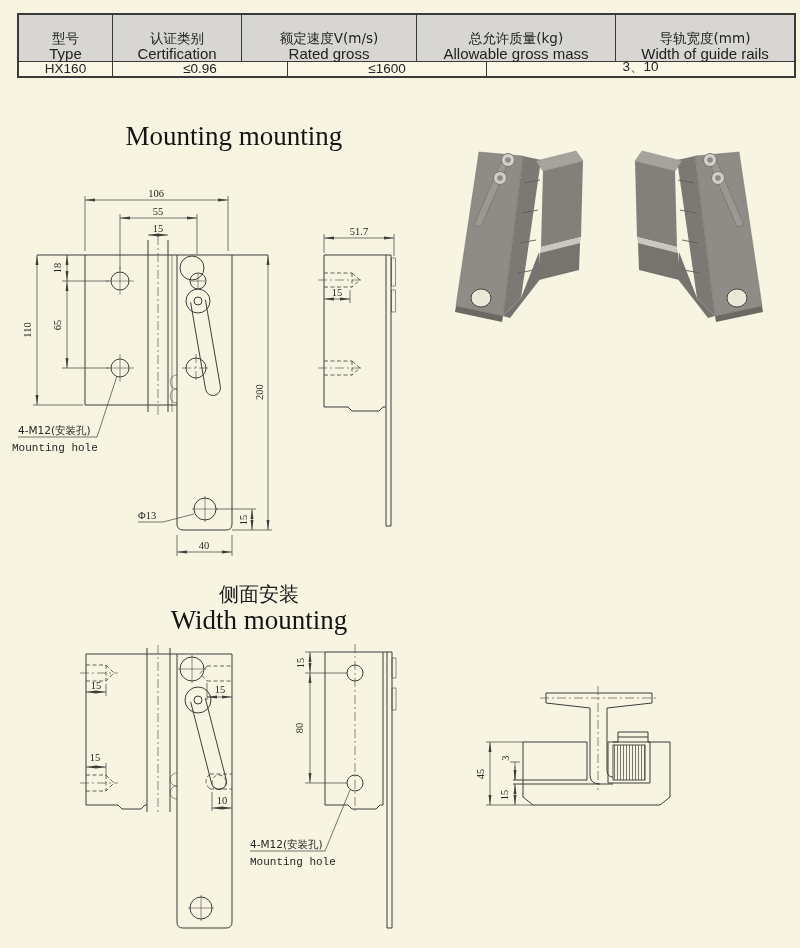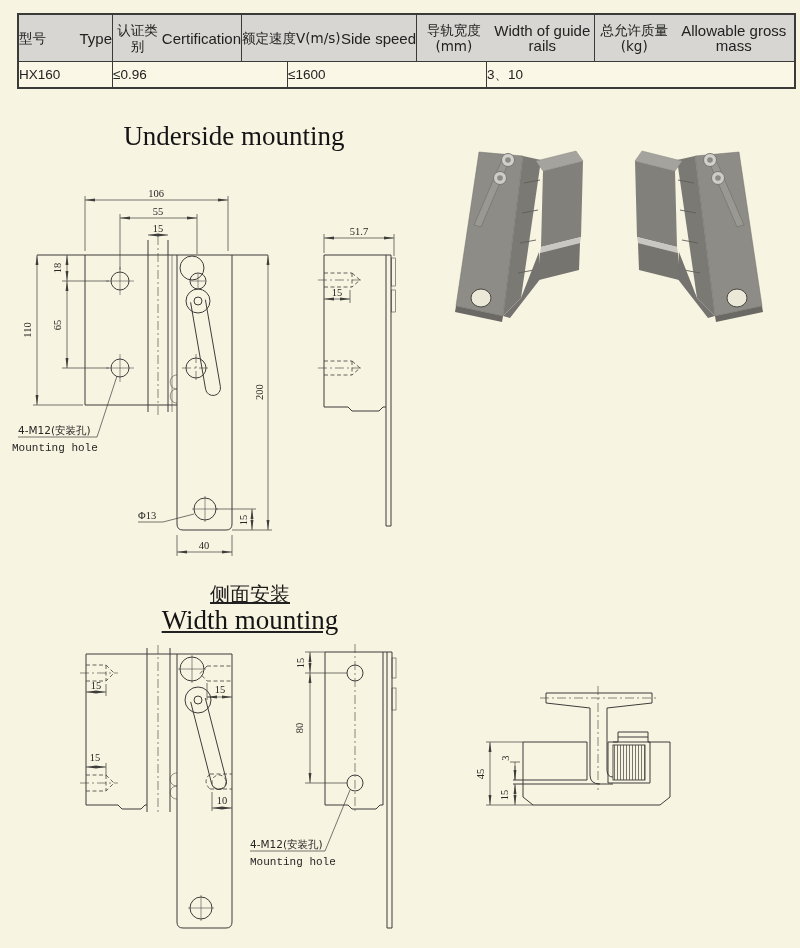--- a/index.html
+++ b/index.html
@@ -2,24 +2,24 @@
 <html><head>
 <meta charset="utf-8">
 <style>
   html,body{margin:0;padding:0;width:800px;height:948px;overflow:hidden;}
   body{position:relative;background:var(--page_bg,#f8f4e2);font-family:"Liberation Sans",sans-serif;color:#222;}
 
   
   .spec-table{position:absolute;left:17px;top:13px;width:775px;border:2px solid #3a3a38;background:var(--row_bg,#fbf7e6);}
   .t-head{display:flex;background:var(--header_bg,#d7d6d2);border-bottom:1.5px solid #3a3a38;}
   .t-row{display:flex;}
-  .t-cell{box-sizing:border-box;border-right:1.5px solid #3a3a38;display:flex;flex-direction:row;align-items:center;justify-content:space-between;text-align:center;}
+  .t-cell{box-sizing:border-box;border-right:1.5px solid #3a3a38;display:flex;flex-direction:column;align-items:center;justify-content:flex-end;text-align:center;}
   .t-cell:last-child{border-right:none;}
   .t-head .t-cell{height:46px;}
-  .t-row .t-cell{height:25px;font-size:13.5px;}
+  .t-row .t-cell{height:14px;font-size:13.5px;}
   .c0{width:94px;} .c1{width:129px;} .c2{width:175px;} .c3{width:199px;} .c4{flex:1;}
   .zh{font-size:13.5px;font-family:"DejaVu Sans",sans-serif;line-height:16px;}
   .en{font-size:15px;line-height:15px;}
 
   
   .sec-title{position:absolute;text-align:center;width:300px;}
   .sec-title .tzh{font-family:"DejaVu Serif","DejaVu Sans",sans-serif;font-size:20px;line-height:23px;color:#1c1c1c;}
   .sec-title .ten{font-family:"Liberation Serif",serif;font-size:27px;line-height:29px;color:#141414;}
 
   
@@ -41,41 +41,41 @@
     <div class="t-cell c0">
       <div class="zh">型号</div>
       <div class="en">Type</div>
     </div>
     <div class="t-cell c1">
       <div class="zh">认证类别</div>
       <div class="en">Certification</div>
     </div>
     <div class="t-cell c2">
       <div class="zh">额定速度V(m/s)</div>
-      <div class="en">Side speed</div>
+      <div class="en">Rated gross</div>
+    </div>
+    <div class="t-cell c3">
+      <div class="zh">总允许质量(kg)</div>
+      <div class="en">Allowable gross mass</div>
     </div>
     <div class="t-cell c4">
       <div class="zh">导轨宽度(mm)</div>
       <div class="en">Width of guide rails</div>
-    </div>
-    <div class="t-cell c3">
-      <div class="zh">总允许质量(kg)</div>
-      <div class="en">Allowable gross mass</div>
     </div>
   </div>
   <div class="t-row">
     <div class="t-cell c0">HX160</div>
     <div class="t-cell c2">≤0.96</div>
     <div class="t-cell c3">≤1600</div>
     <div class="t-cell c4">3、10</div>
   </div>
 </div>
 
 <div class="sec-title" style="left:84px;top:122px;">
-  <div class="ten">Underside mounting</div>
+  <div class="ten">Mounting mounting</div>
 </div>
 
 <svg style="left:0;top:190px;" width="300" height="390" viewBox="0 0 300 390">
   <defs>
     <marker id="m1" viewBox="0 0 12 12" refX="11" refY="6" markerUnits="userSpaceOnUse" markerWidth="11" markerHeight="11" orient="auto-start-reverse">
       <path d="M0,4.4 L11,6 L0,7.6 Z" fill="#3d3d3b"></path>
     </marker>
   </defs>
   <g>
 
@@ -187,21 +187,21 @@
     <polygon points="64,27 71,29 41,99 34,97" fill="#9a9893" stroke="#686661" stroke-width=".5"></polygon>
     <ellipse cx="41" cy="170" rx="10" ry="9" fill="#ece8d8" stroke="#4a4844" stroke-width="1"></ellipse>
     <circle cx="68" cy="32" r="6.5" fill="#d2d0ca" stroke="#7a7873"></circle>
     <circle cx="68" cy="32" r="2.8" fill="#8d8b85"></circle>
     <circle cx="60" cy="50" r="6.5" fill="#cfccc6" stroke="#7a7873"></circle>
     <circle cx="60" cy="50" r="2.8" fill="#8d8b85"></circle>
   </g>
   <use href="#lbrk" transform="translate(338,0) scale(-1,1)"></use>
 </svg>
 
-<div class="sec-title" style="left:100px;top:583px;text-decoration:underline;">
+<div class="sec-title" style="left:109px;top:583px;">
   <div class="tzh">侧面安装</div>
   <div class="ten">Width mounting</div>
 </div>
 
 <svg style="left:0;top:640px;" width="250" height="300" viewBox="0 0 250 300">
   <defs>
     <marker id="m3" viewBox="0 0 12 12" refX="11" refY="6" markerUnits="userSpaceOnUse" markerWidth="11" markerHeight="11" orient="auto-start-reverse">
       <path d="M0,4.4 L11,6 L0,7.6 Z" fill="#3d3d3b"></path>
     </marker>
   </defs>

